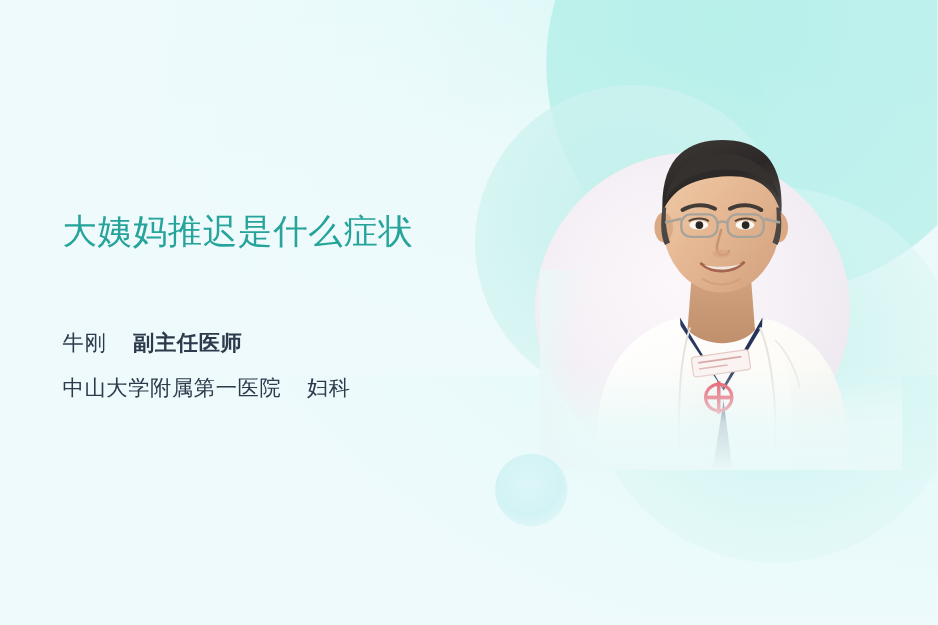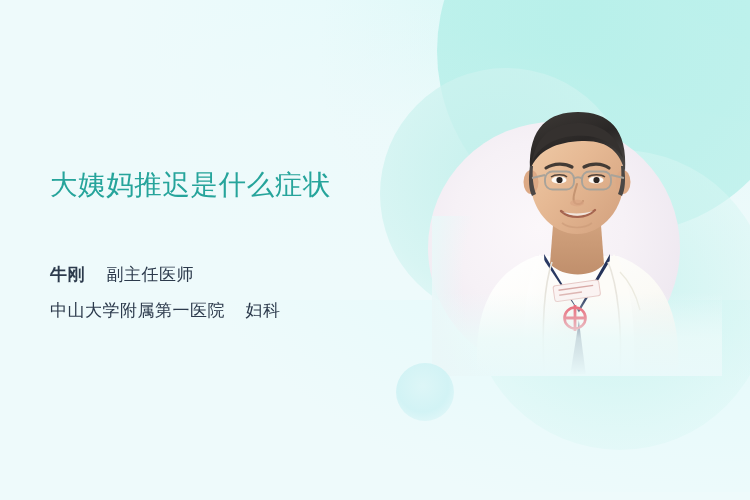--- a/index.html
+++ b/index.html
@@ -76,22 +76,22 @@
     white-space:nowrap;
   }
   #doctor-meta { margin-top:62px; }
   #doctor-line1 {
     font-size:17px;
     line-height:1.35;
     color:#2c3a4c;
     letter-spacing:.5px;
     white-space:nowrap;
   }
-  #doctor-name { font-weight:700; }
-  #doctor-title { font-weight:400; }
+  #doctor-name { font-weight:400; }
+  #doctor-title { font-weight:700; }
   #doctor-line2 {
     margin-top:13px;
     font-size:17px;
     line-height:1.35;
     color:#2c3a4c;
     font-weight:400;
     letter-spacing:.5px;
     white-space:nowrap;
     font-family:Liberation Serif, serif;
   }

